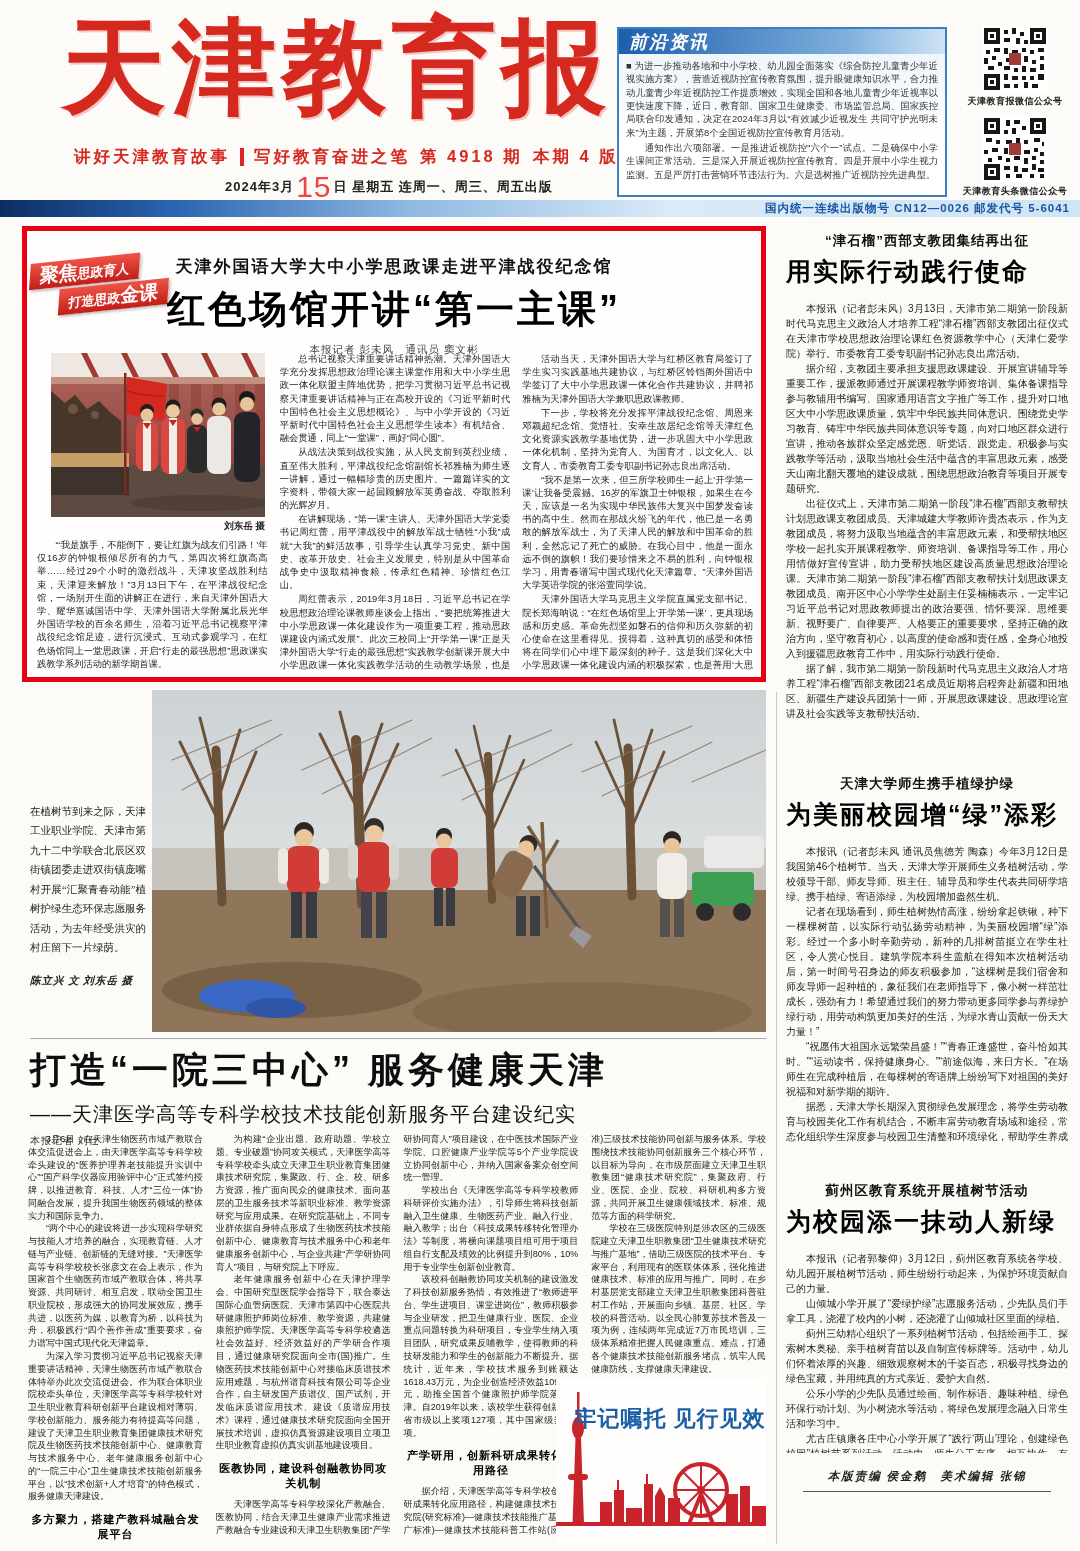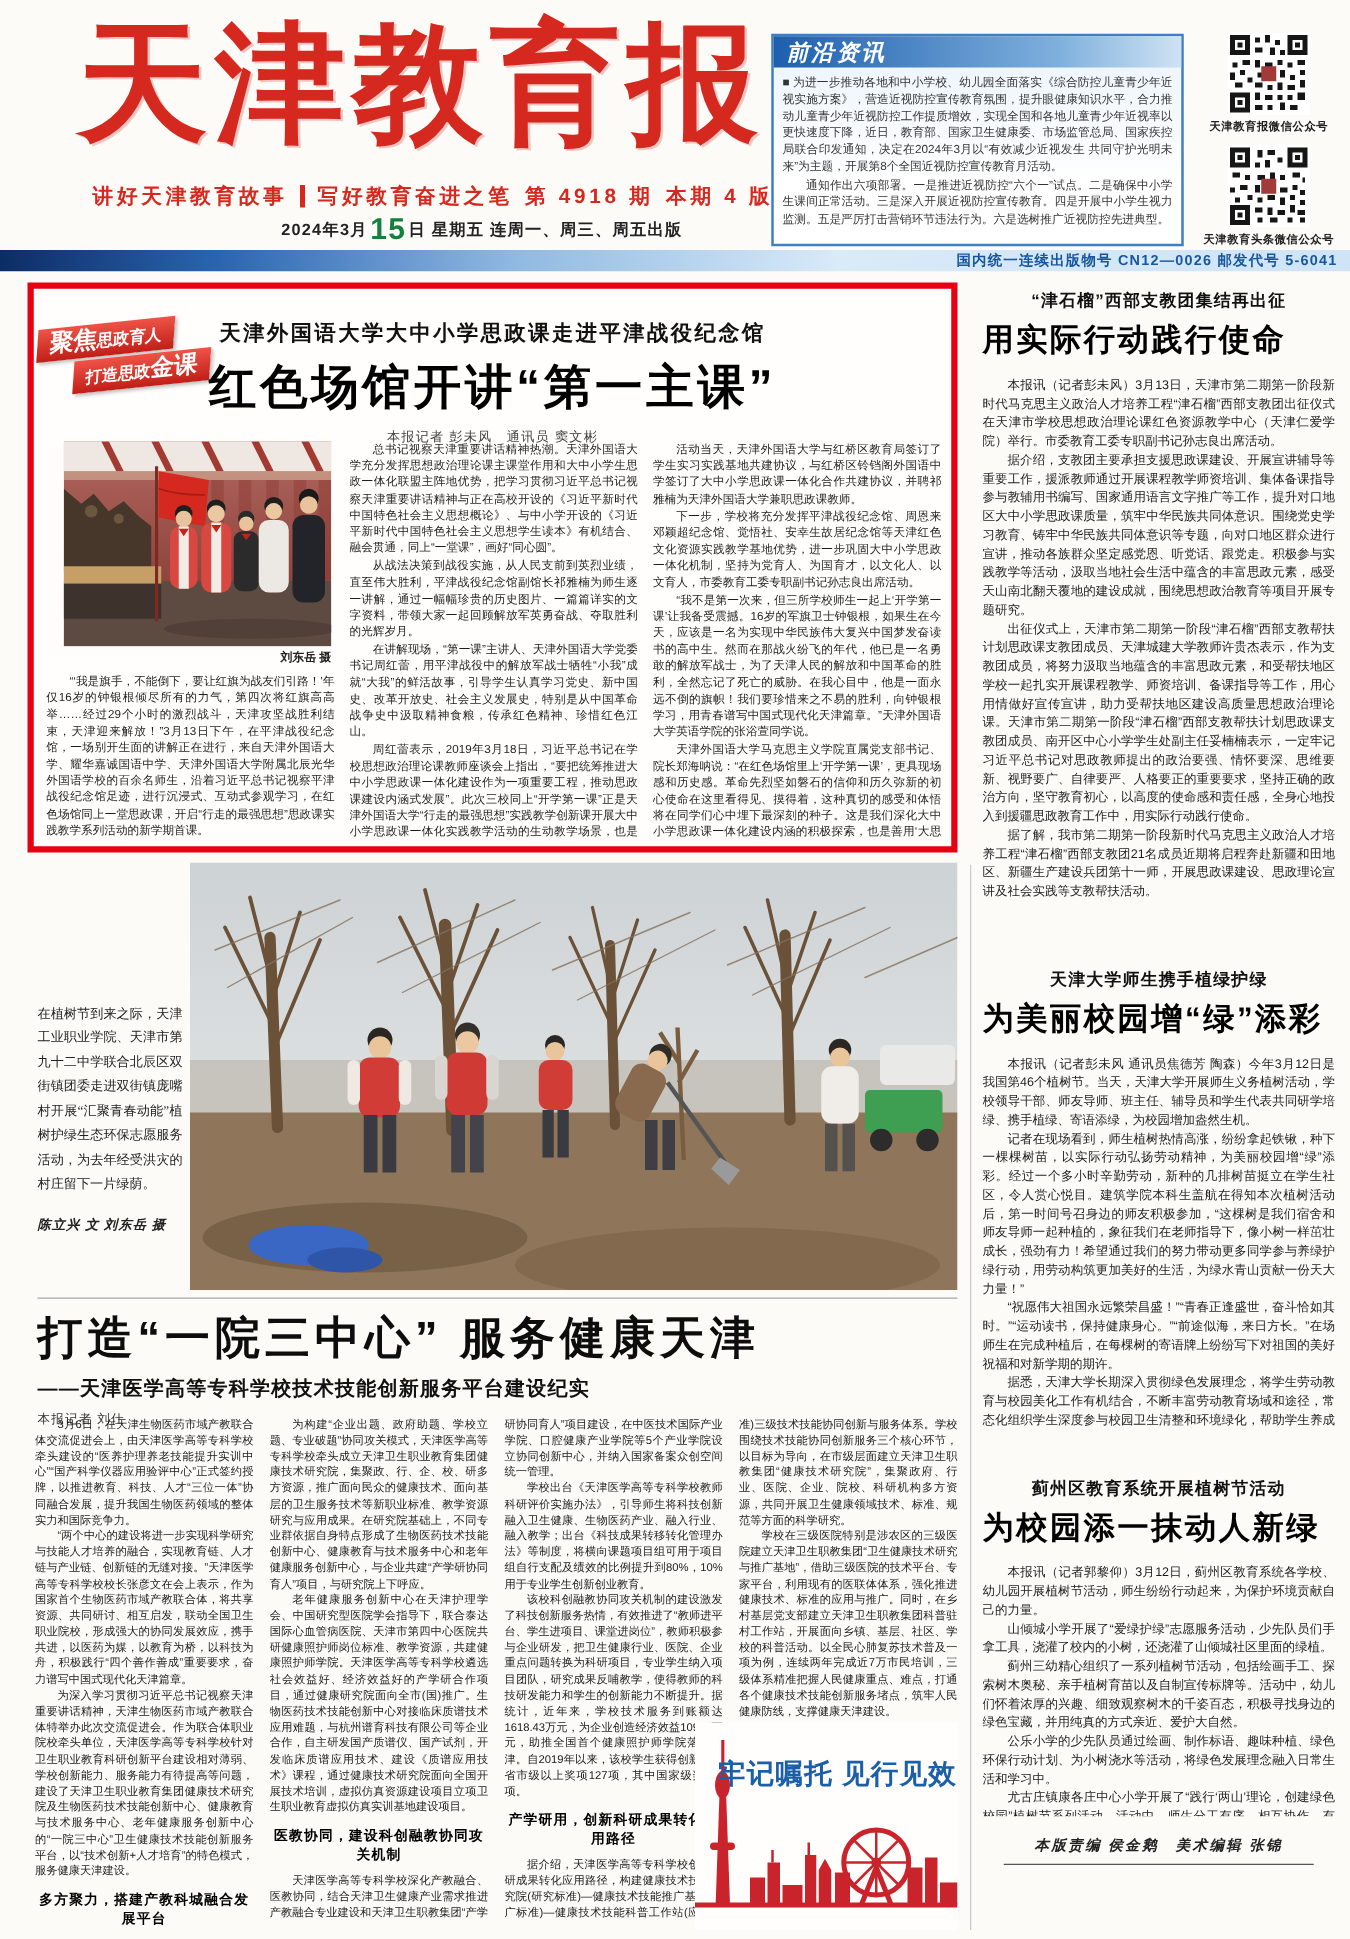--- a/index.html
+++ b/index.html
@@ -3,21 +3,21 @@
 <meta charset="utf-8">
 <style>
   html,body{margin:0;padding:0;}
   body{width:1080px;height:1551px;background:#fcfbf8;font-family:"Liberation Sans",sans-serif;position:relative;overflow:hidden;color:#1b1b1b;}
   .abs{position:absolute;}
   
   .mast-title{left:62px;top:8px;font-family:"Liberation Serif",serif;font-weight:900;font-size:104px;line-height:1.15;color:#d5281e;letter-spacing:6px;text-shadow:2px 2px 0 rgba(213,40,30,.25);}
   .slogan-row{left:74px;top:146px;width:545px;display:flex;align-items:center;gap:10px;color:#d5281e;font-weight:bold;font-size:16.5px;letter-spacing:3px;white-space:nowrap;}
   .slogan-row .vdiv{display:inline-block;width:4px;height:18px;background:#d5281e;}
   .date-row{left:225px;top:172px;display:flex;align-items:center;font-size:13px;font-weight:bold;color:#222;letter-spacing:1px;}
-  .date-row .day{font-size:24px;color:#15803d;font-weight:700;margin:0 2px;line-height:1;}
+  .date-row .day{font-size:30px;color:#ef4444;font-weight:400;margin:0 2px;line-height:1;}
   .pub-strip{left:0;top:200px;width:1080px;height:17px;background:linear-gradient(90deg,#0c2d63 0%,#2a64b0 16%,#8fb9e2 38%,#d9eaf8 62%,#cfe4f6 100%);}
   .pub-strip span{position:absolute;right:10px;top:1px;font-size:11.5px;font-weight:bold;color:#17559f;letter-spacing:1px;}
   
   .frontier{left:617px;top:27px;width:330px;height:170px;border:2px solid #3f7fc1;background:linear-gradient(180deg,#eaf3fb,#ffffff 70%);box-sizing:border-box;}
   .f-title{height:25px;background:linear-gradient(90deg,#1d5fae,#7fb0dd 70%,#cfe3f4);display:flex;align-items:flex-end;}
   .f-title span{color:#fff;font-weight:900;font-style:italic;font-size:18px;letter-spacing:2px;padding-left:10px;}
   .f-body{padding:5px 7px;height:132px;overflow:hidden;}
   .f-body p{margin:0 0 2px;font-size:9.4px;line-height:1.42;text-align:justify;color:#333;}
   .f-body p + p{text-indent:2em;}
   
@@ -52,21 +52,21 @@
   .page-footer{margin:14px auto 0;width:88%;text-align:center;font-family:"Liberation Serif",serif;font-weight:bold;font-style:italic;font-size:11.5px;color:#222;border-bottom:1px solid #555;padding-bottom:7px;letter-spacing:2px;}
   .vline{left:776px;top:692px;width:1px;height:852px;background:#c9c9c9;}
   
   .tree-caption{left:30px;top:802px;width:116px;font-family:"Liberation Serif",serif;font-size:10.5px;line-height:1.85;text-align:justify;color:#222;}
   .tree-credit{margin-top:14px;font-weight:bold;font-style:italic;font-size:10.5px;letter-spacing:1px;}
   .photo2{left:152px;top:690px;width:614px;height:342px;}
   .hline{left:30px;top:1038px;width:736px;height:1px;background:#a8a8a8;}
   
   .feature-head{left:30px;top:1046px;width:736px;text-align:left;}
   .feature-headline{font-size:36px;font-weight:900;letter-spacing:4px;color:#0d0d0d;}
-  .feature-subhead{font-size:16px;font-weight:bold;color:#111;margin-top:6px;letter-spacing:1px;}
+  .feature-subhead{font-size:20px;font-weight:normal;color:#111;margin-top:6px;letter-spacing:1px;}
   .feature-byline{font-size:10px;color:#333;margin-top:6px;letter-spacing:1px;}
   .feature-cols{left:28px;top:1133px;width:738px;height:411px;column-count:4;column-gap:13px;column-fill:auto;overflow:hidden;}
   .feature-cols p{margin:0;font-size:9px;line-height:1.42;text-align:justify;text-indent:2em;color:#1b1b1b;}
   .feature-cols h3{font-size:11px;font-weight:900;text-align:center;margin:9px 0 7px;color:#000;letter-spacing:1px;}
   .slogan-box{left:556px;top:1378px;width:210px;height:166px;background:#fffefd;}
   .slogan-text{position:absolute;left:0;right:0;top:26px;text-align:center;color:#1b5fa8;font-weight:900;font-size:22px;letter-spacing:1px;padding-left:18px;z-index:2;}
   .skyline{position:absolute;left:0;bottom:4px;width:210px;height:150px;}
 </style>
 </head>
 <body>

